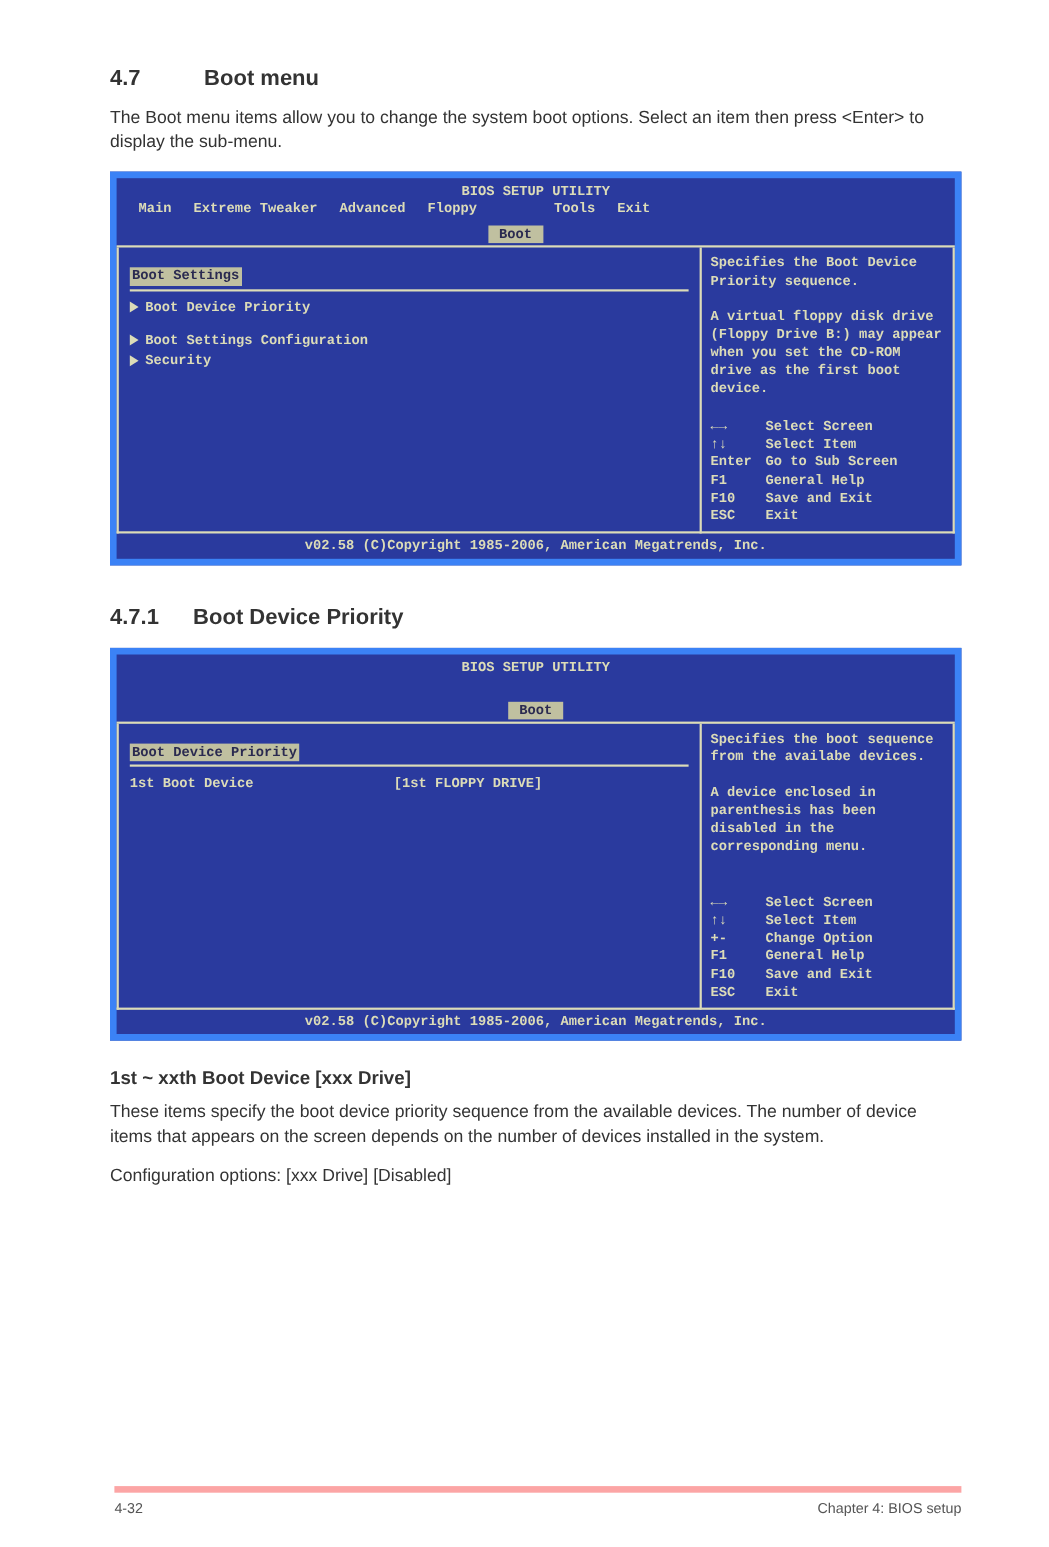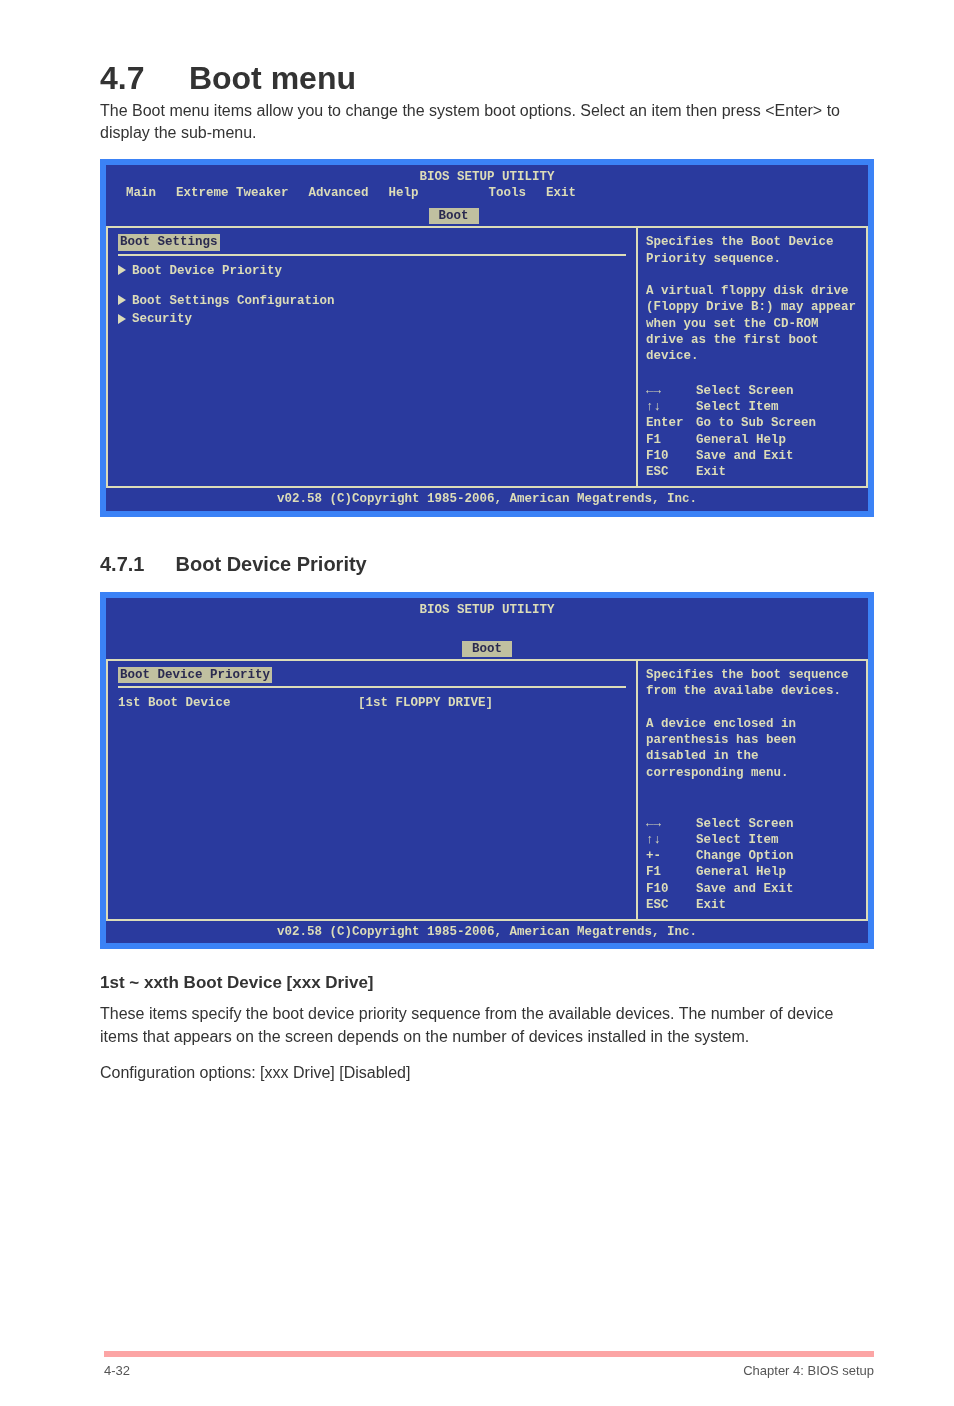--- a/index.html
+++ b/index.html
@@ -5,21 +5,21 @@
   * { margin: 0; padding: 0; box-sizing: border-box; }
   body {
     background: #fff;
     font-family: Arial, Helvetica, sans-serif;
     color: #333;
     width: 954px;
     min-height: 1406px;
     padding: 60px 80px 30px 100px;
     position: relative;
   }
-  h1 { font-size: 32px; font-weight: bold; margin-bottom: 3px; }
+  h1 { font-size: 20px; font-weight: bold; margin-bottom: 14px; }
   .sec-num { display: inline-block; width: 80px; }
   p.body { font-size: 16px; line-height: 1.4; margin-bottom: 14px; }
   .bios-box {
     background: #2a3a9e;
     color: #dcdcb8;
     font-family: "Courier New", monospace;
     font-size: 12.5px;
     line-height: 1.3;
     border: 6px solid #3b82f6;
   }
@@ -28,21 +28,21 @@
   .bios-tabs .tab { padding: 0 10px; }
   .bios-tabs .tab.sel { background: #c0c0a0; color: #2a2a50; margin-top: 23px; }
   .bios-body { display: flex; }
   .bios-left {
     flex: 1;
     border: 2px solid #dcdcb8;
     border-top: none;
     padding: 6px 10px 60px 10px;
     margin: 0;
   }
-  .bios-left .title-row { background: #c0c0a0; color: #2a2a50; padding: 0 2px; font-weight: bold; display: inline-block; }
+  .bios-left .title-row { background: #c0c0a0; color: #2a2a50; padding: 0 2px; font-weight: bold; display: inline-block; margin-top: 12px; }
   .bios-right {
     width: 230px;
     border: 2px solid #dcdcb8;
     border-top: none;
     border-left: none;
     padding: 6px 8px;
     display: flex;
     flex-direction: column;
     justify-content: space-between;
     min-height: 260px;
@@ -82,21 +82,21 @@
 </h1>
 
 <p class="body">The Boot menu items allow you to change the system boot options. Select an item then press &lt;Enter&gt; to display the sub-menu.</p>
 
 <div class="bios-box">
   <div class="bios-header">BIOS SETUP UTILITY</div>
   <div class="bios-tabs">
     <span class="tab">Main</span>
     <span class="tab">Extreme Tweaker</span>
     <span class="tab">Advanced</span>
-    <span class="tab">Help</span>
+    <span class="tab">Floppy</span>
     <span class="tab sel">Boot</span>
     <span class="tab">Tools</span>
     <span class="tab">Exit</span>
   </div>
   <div class="bios-body">
     <div class="bios-left">
       <span class="title-row">Boot Settings</span>
       <hr class="hr-sep">
       <div class="menu-line"><span class="tri"></span><span>Boot Device Priority</span></div>
       <div style="height:12px"></div>

